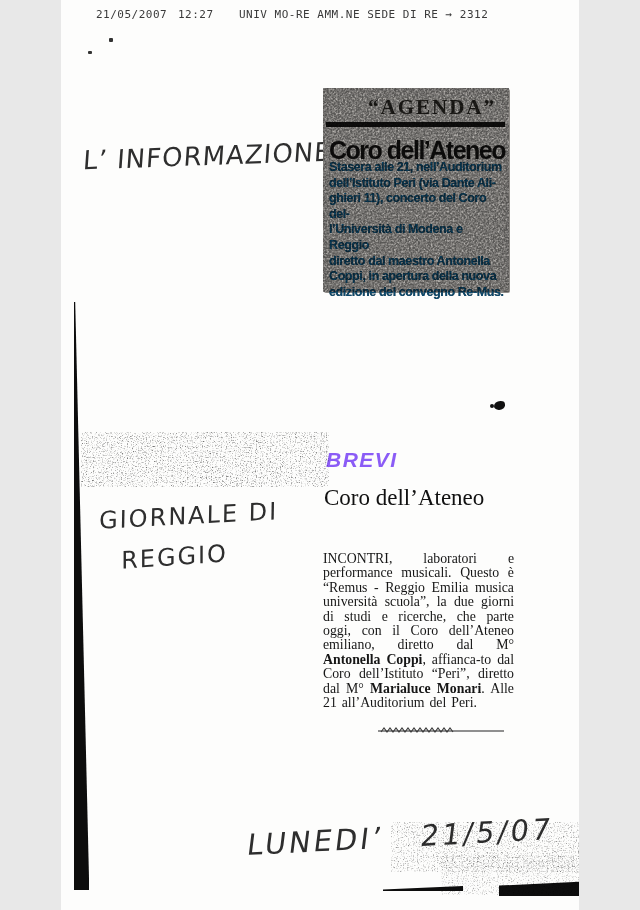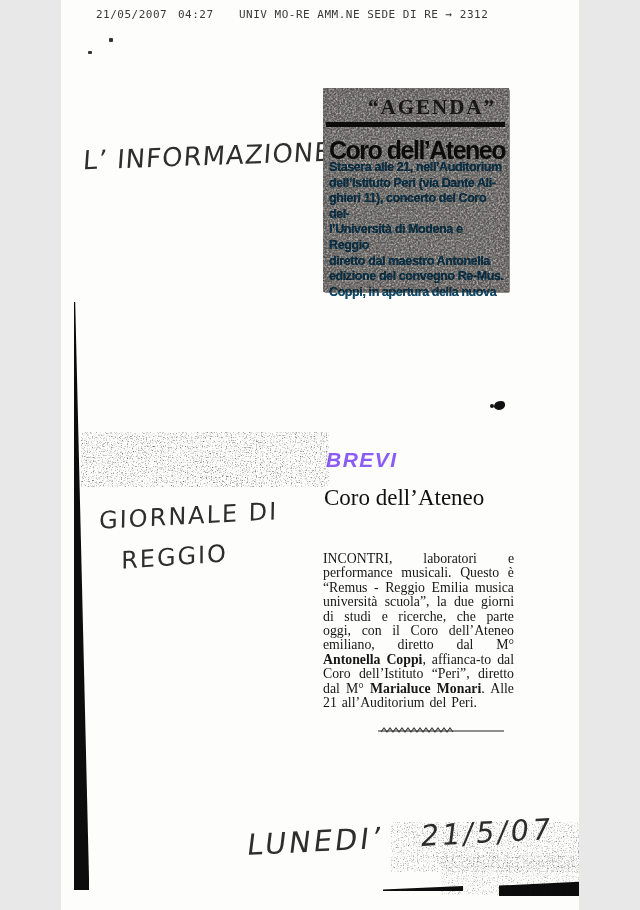--- a/index.html
+++ b/index.html
@@ -85,43 +85,43 @@
   }
   .noise-overlay{position:absolute;left:0;top:0;pointer-events:none;}
 </style>
 </head>
 <body>
 
 <div id="page">
 
   <div class="fax-header">
     <span class="fx-date">21/05/2007</span>
-    <span class="fx-time">04:27</span>
+    <span class="fx-time">12:27</span>
     <span class="fx-from">UNIV MO-RE AMM.NE SEDE DI RE → 2312</span>
     <span class="fx-num">NUM997</span>
     <span class="fx-page">D02</span>
   </div>
   <div class="top-right-line"></div>
   <div class="speck" style="left:48px;top:38px;width:4px;height:4px;"></div>
   <div class="speck" style="left:27px;top:51px;width:4px;height:3px;"></div>
 
   <div class="hand hand-informazione">L’ INFORMAZIONE</div>
 
   <div class="agenda">
     <div class="agenda-header">“AGENDA”</div>
     <div class="agenda-rule"></div>
     <div class="agenda-title">Coro dell’Ateneo</div>
     <div class="agenda-body">
       <div>Stasera alle 21, nell’Auditorium</div>
       <div>dell’Istituto Peri (via Dante Ali-</div>
       <div>ghieri 11), concerto del Coro del-</div>
       <div>l’Università di Modena e Reggio</div>
       <div>diretto dal maestro Antonella</div>
+      <div>Coppi, in apertura della nuova</div>
       <div>edizione del convegno Re-Mus.</div>
-      <div>Coppi, in apertura della nuova</div>
     </div>
   </div>
 
   <div class="ink-blob"></div>
 
   <div class="brevi-label">BREVI</div>
   <div class="brevi-title">
     <div>Coro dell’Ateneo</div>
   </div>
   <div class="brevi-body"><span>INCONTRI, laboratori e performance musicali. Questo è “Remus - Reggio Emilia musica università scuola”, la due giorni di studi e ricerche, che parte oggi, con il Coro dell’Ateneo emiliano, diretto dal M° </span><span style="font-weight: bold;">Antonella Coppi</span><span>, affianca-to dal Coro dell’Istituto “Peri”, diretto dal M° </span><span style="font-weight: bold;">Marialuce Monari</span><span>. Alle 21 all’Auditorium del Peri.</span></div>

